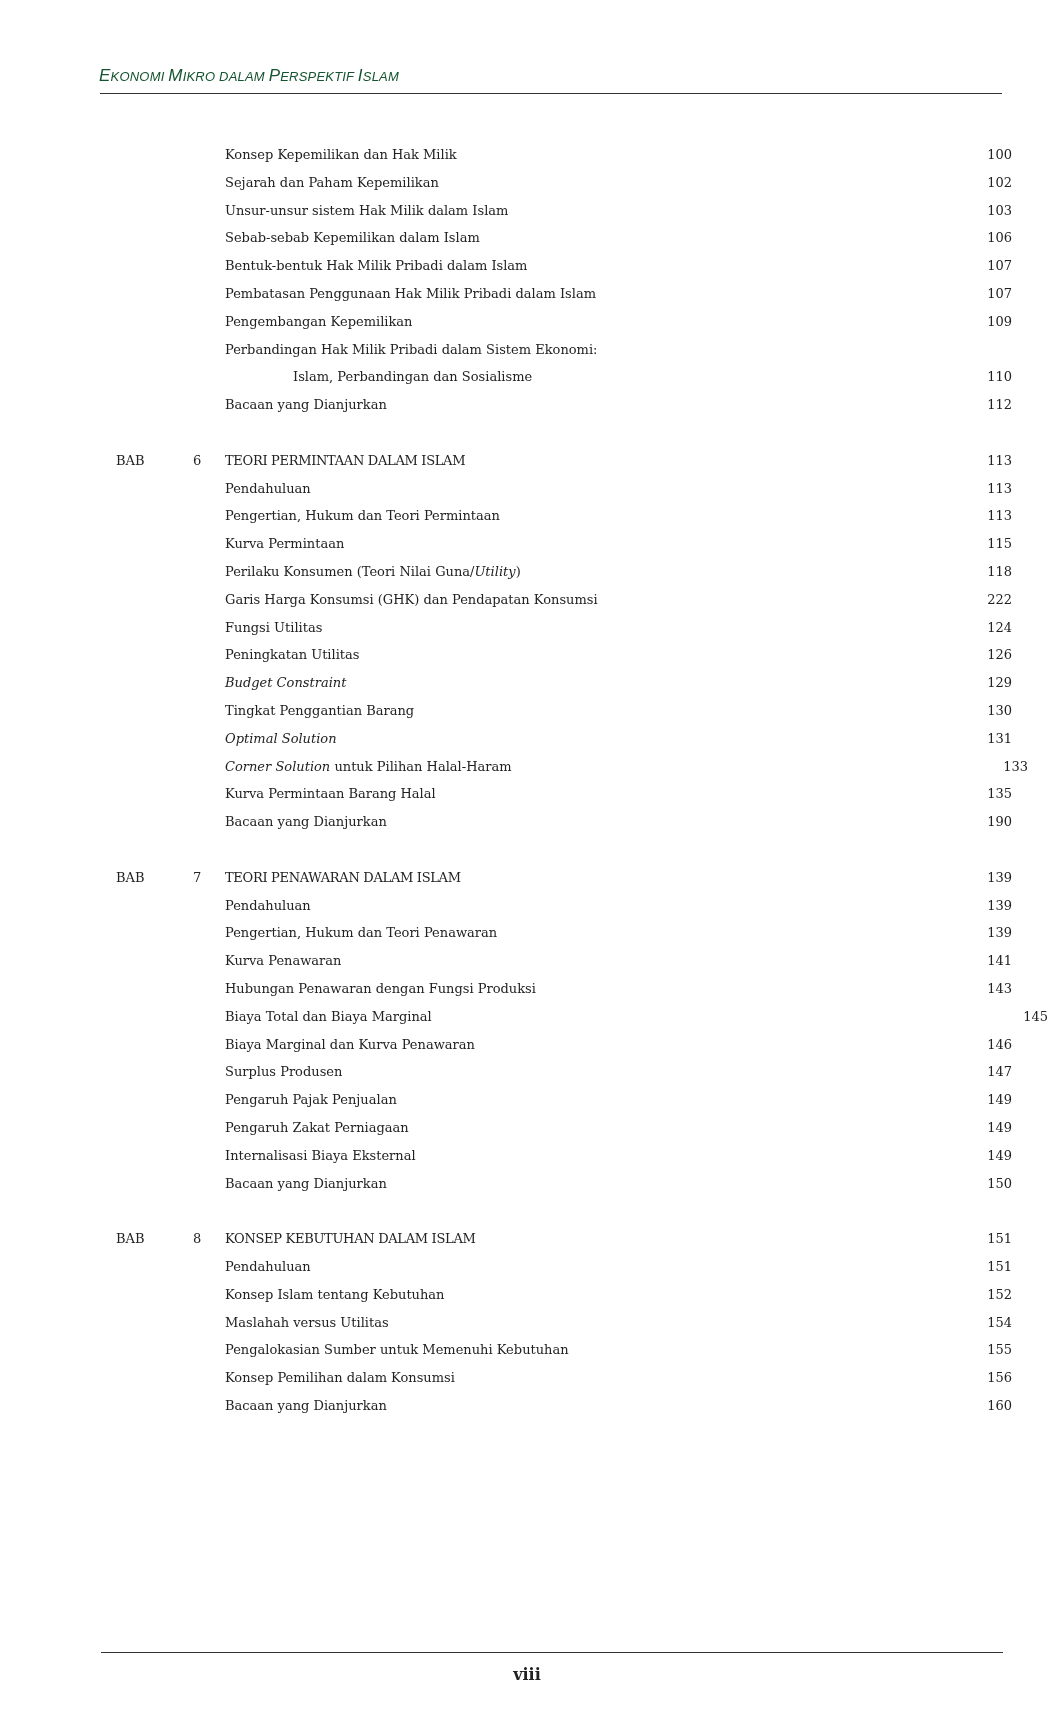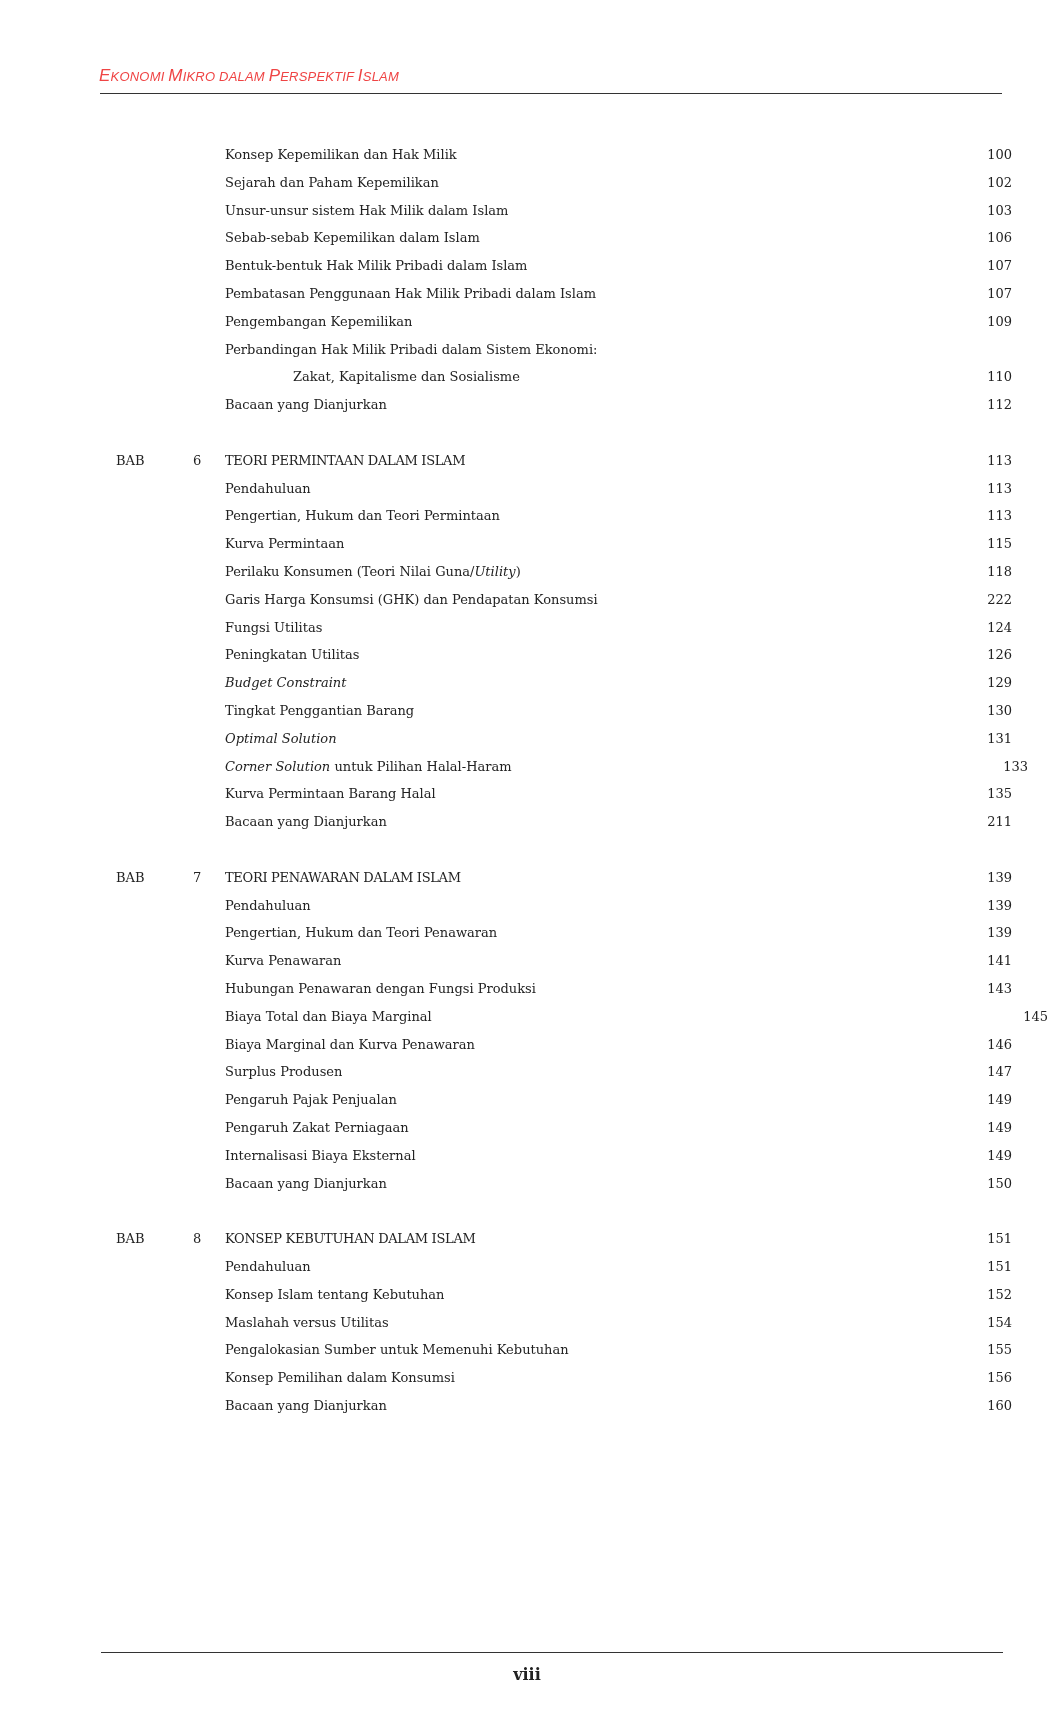--- a/index.html
+++ b/index.html
@@ -1,20 +1,20 @@
 <!DOCTYPE html>
 <html><head>
 <meta charset="utf-8">
 <style>
   html, body { margin: 0; padding: 0; background: #ffffff; }
   body { width: 1054px; height: 1714px; position: relative; overflow: hidden;
          font-family: "DejaVu Serif", "Liberation Serif", serif; color: #222; }
   .running-head { position: absolute; left: 99px; top: 66px;
          font-family: "Liberation Sans", sans-serif; font-style: italic;
-         font-size: 17px; letter-spacing: 0.2px; color: #ef4444; }
+         font-size: 17px; letter-spacing: 0.2px; color: #14532d; }
   .running-head .cap { font-size: 17px; }
   .running-head .sc { font-size: 13px; }
   .rule-top { position: absolute; left: 100px; top: 93px; width: 902px; height: 0;
          border-top: 1.6px solid #333; }
   .rule-bottom { position: absolute; left: 101px; top: 1652px; width: 902px; height: 0;
          border-top: 1.6px solid #333; }
   .folio { position: absolute; left: 0; width: 1054px; top: 1665px; text-align: center;
          font-family: "DejaVu Serif", serif; font-weight: bold; font-size: 16px; color: #222; }
   .toc { position: absolute; left: 0; top: 0; width: 1054px; }
   .row { position: absolute; left: 12px; width: 1054px; height: 30px; font-size: 13px;
@@ -61,21 +61,21 @@
       <span class="page">107</span>
     </div>
     <div class="row" style="top: 306.8px;">
       <span class="title">Pengembangan Kepemilikan</span>
       <span class="page">109</span>
     </div>
     <div class="row" style="top: 334.6px;">
       <span class="title">Perbandingan Hak Milik Pribadi dalam Sistem Ekonomi:</span>
     </div>
     <div class="row" style="top: 362.4px;">
-      <span class="title indent">Zakat, Kapitalisme dan Sosialisme</span>
+      <span class="title indent">Islam, Perbandingan dan Sosialisme</span>
       <span class="page">110</span>
     </div>
     <div class="row" style="top: 390.2px;">
       <span class="title">Bacaan yang Dianjurkan</span>
       <span class="page">112</span>
     </div>
     <div class="row chapter" style="top: 445.8px;">
       <span class="bab">BAB</span>
       <span class="num">6</span>
       <span class="title">TEORI PERMINTAAN DALAM ISLAM</span>
@@ -124,21 +124,21 @@
     <div class="row" style="top: 751.6px; padding-left: 16px;">
       <span class="title"><span class="it">Corner Solution</span><span> untuk Pilihan Halal-Haram</span></span>
       <span class="page">133</span>
     </div>
     <div class="row" style="top: 779.4px;">
       <span class="title">Kurva Permintaan Barang Halal</span>
       <span class="page">135</span>
     </div>
     <div class="row" style="top: 807.2px;">
       <span class="title">Bacaan yang Dianjurkan</span>
-      <span class="page">211</span>
+      <span class="page">190</span>
     </div>
     <div class="row chapter" style="top: 862.8px;">
       <span class="bab">BAB</span>
       <span class="num">7</span>
       <span class="title">TEORI PENAWARAN DALAM ISLAM</span>
       <span class="page">139</span>
     </div>
     <div class="row" style="top: 890.6px;">
       <span class="title">Pendahuluan</span>
       <span class="page">139</span>

